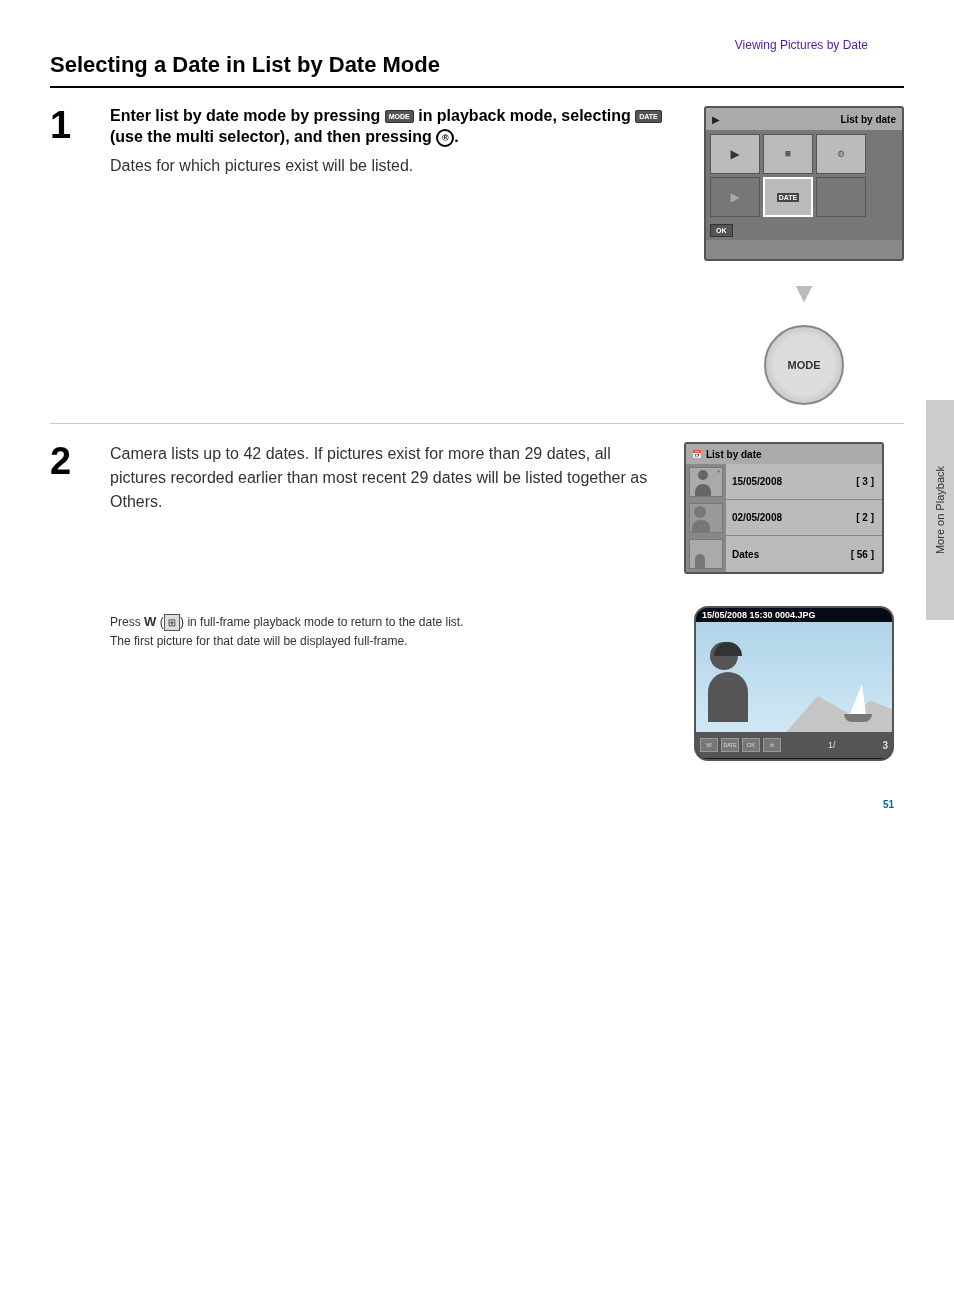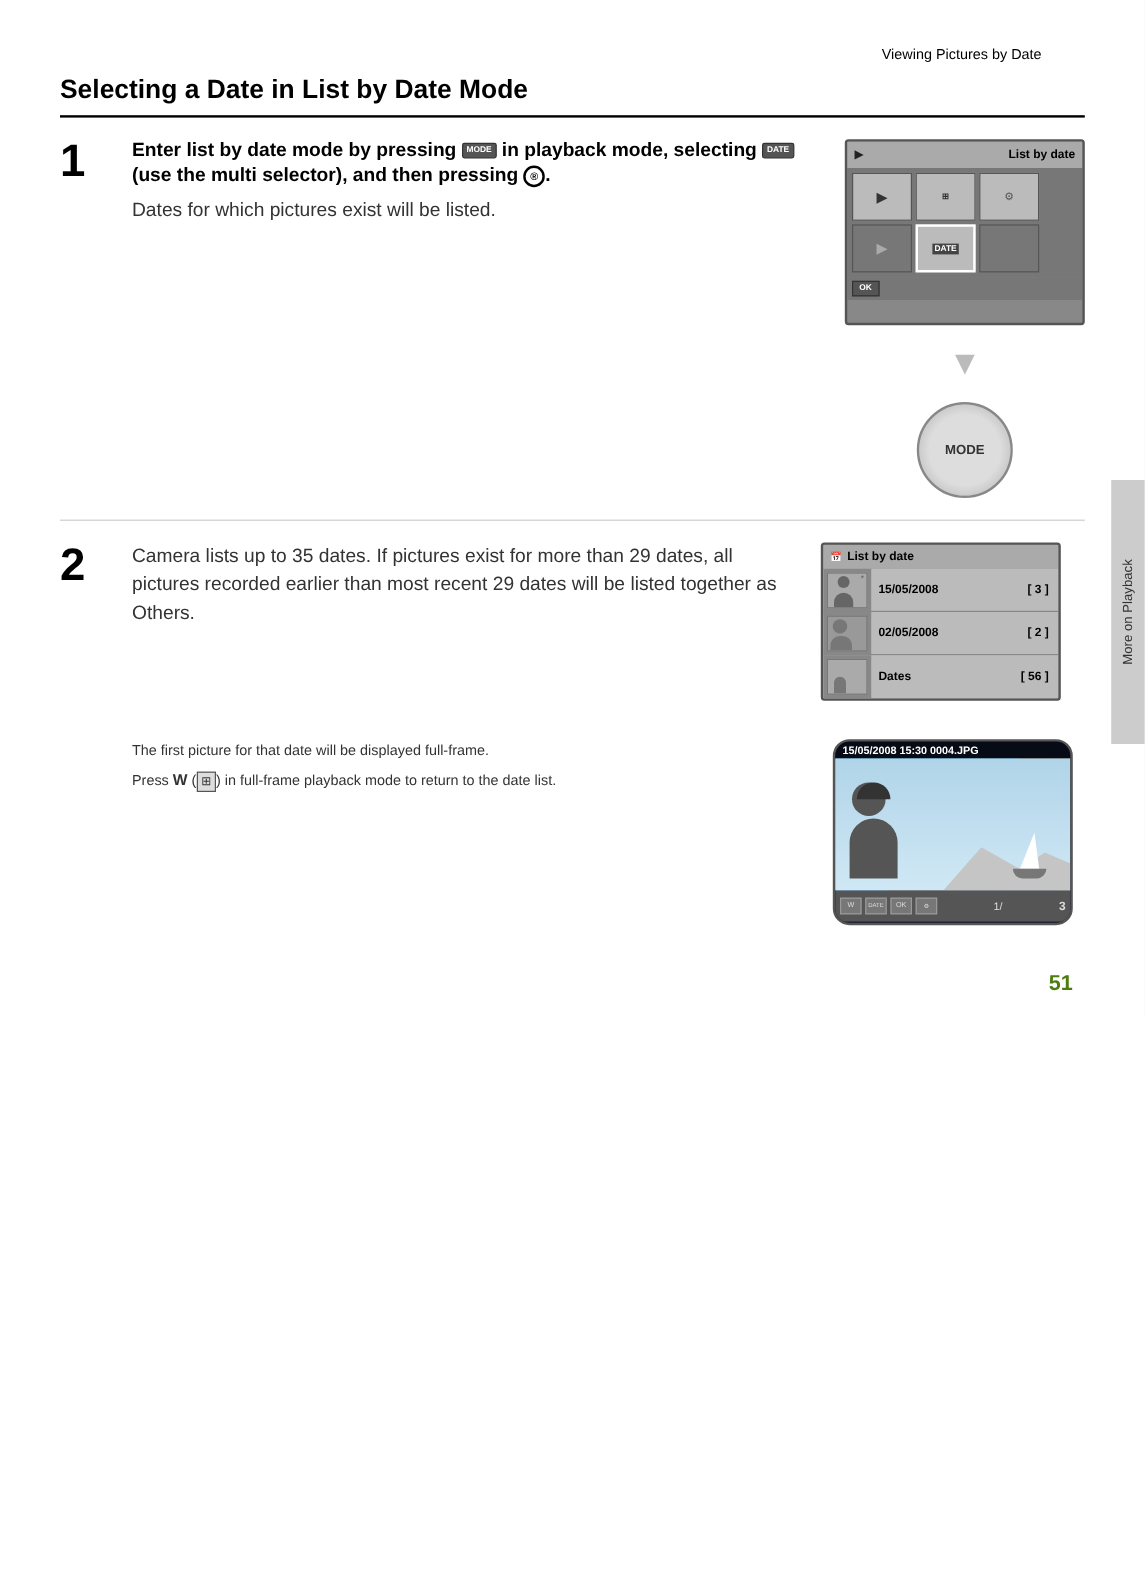--- a/index.html
+++ b/index.html
@@ -38,24 +38,23 @@
       white-space: nowrap;
     }
     
     .page-header {
       padding: 28px 50px 0 50px;
       border-bottom: none;
     }
     .header-title {
       text-align: right;
       font-size: 12px;
-      color: #000000;
+      color: #4c1d95;
       padding-right: 36px;
       padding-top: 10px;
-      margin-bottom: 10px;
     }
     .section-title {
       font-size: 22px;
       font-weight: bold;
       border-bottom: 2px solid #000;
       padding-bottom: 8px;
       margin-bottom: 0;
       margin-left: 0;
       color: #000;
     }
@@ -291,22 +290,22 @@
     }
     .step2-below-text {
       flex: 1;
       font-size: 12px;
       color: #333;
       line-height: 1.5;
     }
     
     .page-number {
       text-align: right;
-      font-size: 18px;
-      color: #4d7c0f;
+      font-size: 10px;
+      color: #0369a1;
       padding: 20px 60px 20px 0;
       font-weight: bold;
       margin-left: 12px;
     }
     
     .inline-icon {
       display: inline-block;
       background: #555;
       color: #fff;
       font-size: 7px;
@@ -422,21 +421,21 @@
         <div style="width:80px; height:80px; border-radius:50%; background:radial-gradient(circle, #ddd 55%, #aaa 100%); border:2px solid #888; display:flex; align-items:center; justify-content:center; font-size:11px; font-weight:bold; color:#333;">
           <span>MODE</span>
         </div>
       </div>
     </div>
 
     <div class="step-row" style="border-bottom:none; flex-wrap:wrap;">
       <div class="step-number">2</div>
       <div class="step-content">
         <div class="step-body">
-          <p>Camera lists up to 35 dates. If pictures exist for more than 29 dates, all pictures recorded earlier than most recent 29 dates will be listed together as Others.</p>
+          <p>Camera lists up to 42 dates. If pictures exist for more than 29 dates, all pictures recorded earlier than most recent 29 dates will be listed together as Others.</p>
         </div>
       </div>
 
       <div style="display:flex; flex-direction:column; min-width:220px;">
         <div class="camera-screen-2">
           <div class="cs2-header">
             <span class="cs2-icon">📅</span>
             <span class="cs2-title">List by date</span>
           </div>
 
@@ -472,22 +471,22 @@
             <div class="cs2-date">Dates</div>
             <div class="cs2-count">[&nbsp;<span>56</span>&nbsp;]</div>
           </div>
         </div>
       </div>
     </div>
 
     <div class="step2-below">
       <div style="width:40px;"></div>
       <div class="step2-below-text">
+        <p style="margin-top:6px;">Press <span class="w-btn">W</span> (<span style="display:inline-block;border:1px solid #555;padding:0 3px;font-size:10px;background:#ddd;">⊞</span>) <span>in full-frame playback mode to return to the date list.</span></p>
         <p>The first picture for that date will be displayed full-frame.</p>
-        <p style="margin-top:6px;">Press <span class="w-btn">W</span> (<span style="display:inline-block;border:1px solid #555;padding:0 3px;font-size:10px;background:#ddd;">⊞</span>) <span>in full-frame playback mode to return to the date list.</span></p>
       </div>
 
       <div style="min-width:220px; display:flex; justify-content:center;">
         <div class="camera-screen-3">
           <div class="cs3-info-bar">15/05/2008 15:30
 0004.JPG</div>
           <div class="cs3-photo">
 
             <div style="position:absolute;top:0;left:0;right:0;bottom:0;background:linear-gradient(180deg,#b0d4e8 0%, #d0e8f5 100%);"></div>
 

